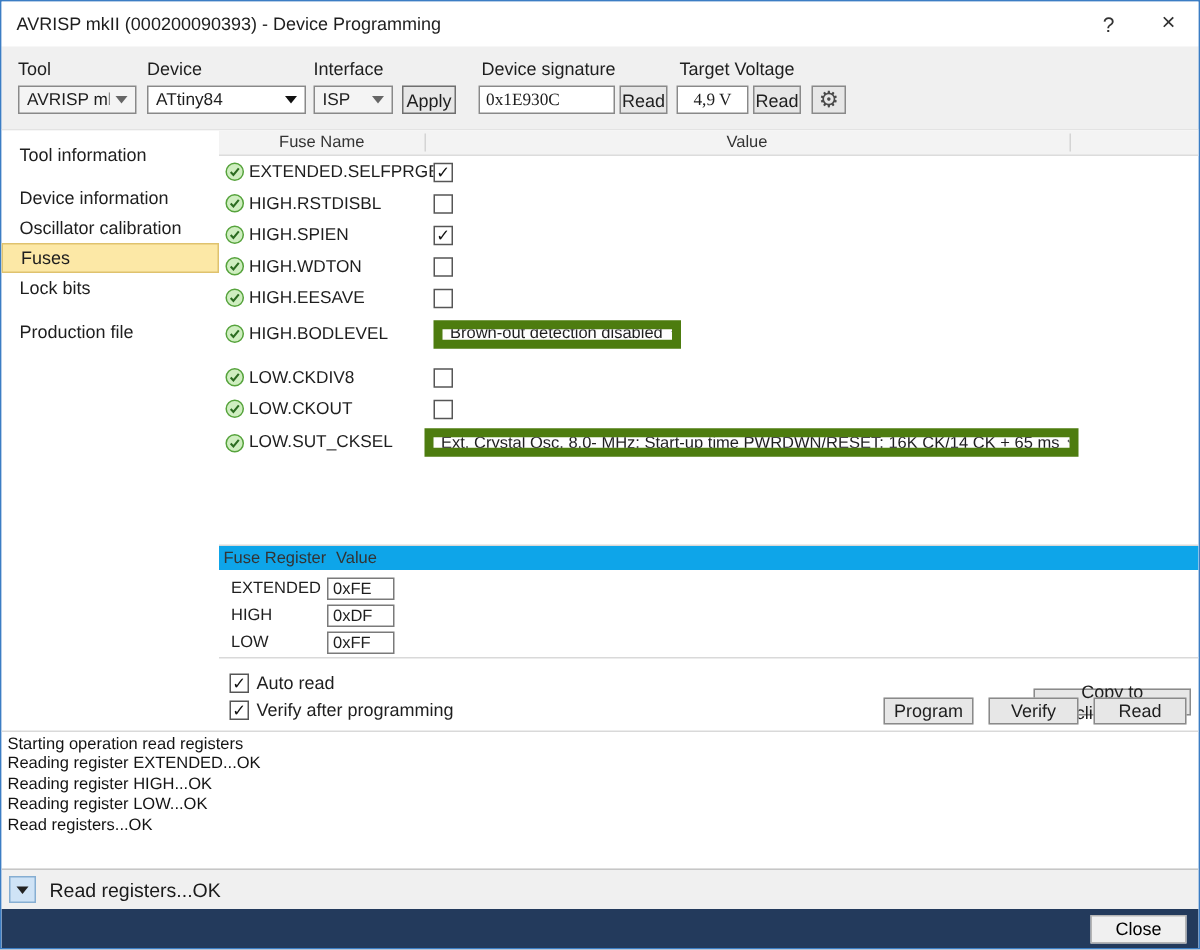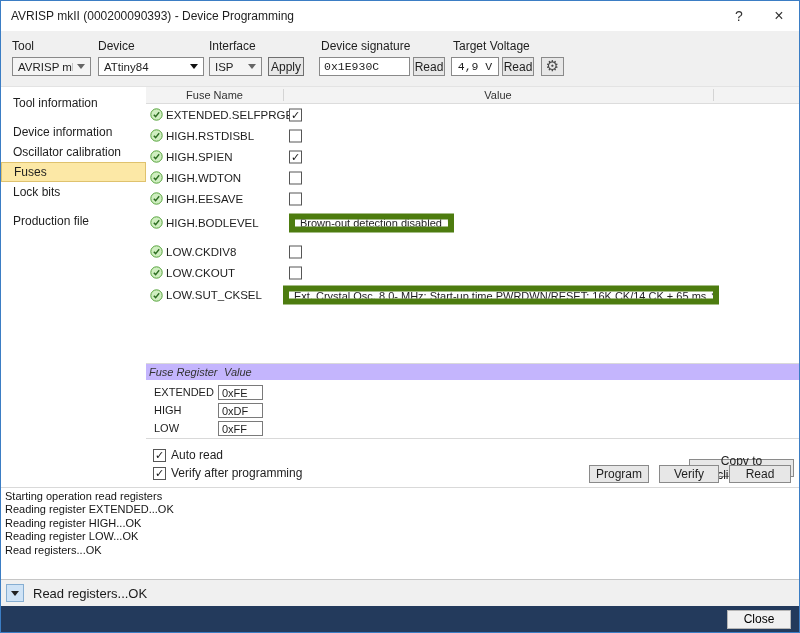--- a/index.html
+++ b/index.html
@@ -20,21 +20,21 @@
     border-bottom:1px solid #e3e3e3;}
   .toolbar .lbl{position:absolute;top:8px;font-size:12px;color:#1e1e1e;white-space:nowrap;}
   .combo{position:absolute;top:26px;height:19px;border:1px solid #898989;background:#f4f4f4;
     display:flex;align-items:center;padding:0 5px;font-size:11.5px;}
   .combo .ctext{flex:1;white-space:nowrap;overflow:hidden;}
   .tri{width:0;height:0;border-left:4px solid transparent;border-right:4px solid transparent;
     border-top:5px solid #666;margin-left:4px;flex:none;}
   .combo.white{background:#fff;}
   .combo.white .tri{border-top-color:#111;}
   .tinput{position:absolute;top:26px;height:19px;border:1px solid #898989;background:#fff;
-    font-family:Liberation Mono, monospace;font-size:11.5px;padding:0 4px;color:#1e1e1e;}
+    font-family:Liberation Serif, serif;font-size:11.5px;padding:0 4px;color:#1e1e1e;}
   .btn{border:1px solid #8a8a8a;background:#e7e7e7;font-family:inherit;font-size:12px;
     color:#1e1e1e;display:flex;align-items:center;justify-content:center;cursor:default;}
   .toolbar .btn{position:absolute;top:26px;height:19px;}
   .gear-btn{position:absolute;top:25px;left:540px;width:23px;height:21px;}
   .gear-glyph{font-family:"DejaVu Sans",sans-serif;font-size:15px;color:#4a4a4a;line-height:1;}
   
   .sidebar{position:absolute;top:86px;left:0;width:145px;height:400px;background:#fff;padding-top:6px;}
   .side-item{height:20px;line-height:20px;padding-left:12px;font-size:12px;cursor:default;white-space:nowrap;}
   .side-item.gap{margin-top:9px;}
   .side-item.selected{background:#fce8a6;border:1px solid #dfc26e;line-height:18px;}
@@ -54,21 +54,21 @@
   .valslot{position:absolute;left:143px;top:50%;transform:translateY(-50%);display:flex;align-items:center;}
   .valslot.shift{left:137px;}
   .cbx{width:13px;height:13px;border:1px solid #565656;background:#fff;display:flex;
     align-items:center;justify-content:center;font-family:"DejaVu Sans",sans-serif;
     font-size:11px;line-height:1;color:#111;cursor:default;}
   .row-combo{height:19px;border:6px solid #4d7c0f;background:#fdfdfd;display:flex;
     align-items:center;padding:0 5px;font-size:11px;white-space:nowrap;overflow:hidden;}
   .row-combo .chev{margin-left:auto;padding-left:5px;display:flex;flex:none;}
   
   .reg-block{position:absolute;top:276px;left:0;right:0;border-top:1px solid #d9d9d9;}
-  .reg-header{height:16px;background:#c4b5fd;position:relative;font-size:11px;color:#333;font-style:italic;}
+  .reg-header{height:16px;background:#0ea5e9;position:relative;font-size:11px;color:#333;}
   .reg-header .r1{position:absolute;left:3px;line-height:16px;}
   .reg-header .r2{position:absolute;left:78px;line-height:16px;}
   .reg-row{position:relative;height:18px;}
   .reg-row .rname{position:absolute;left:8px;top:2px;font-size:11px;}
   .reg-row input{position:absolute;left:72px;top:1px;width:45px;height:15px;border:1px solid #7a7a7a;
     font-family:inherit;font-size:11px;padding:0 3px;color:#1e1e1e;background:#fff;}
   
   .actions{position:absolute;top:351px;left:0;right:0;height:49px;border-top:1px solid #d9d9d9;}
   .chk-line{position:absolute;left:7px;display:flex;align-items:center;}
   .chk-line .cbx{margin-right:5px;}

